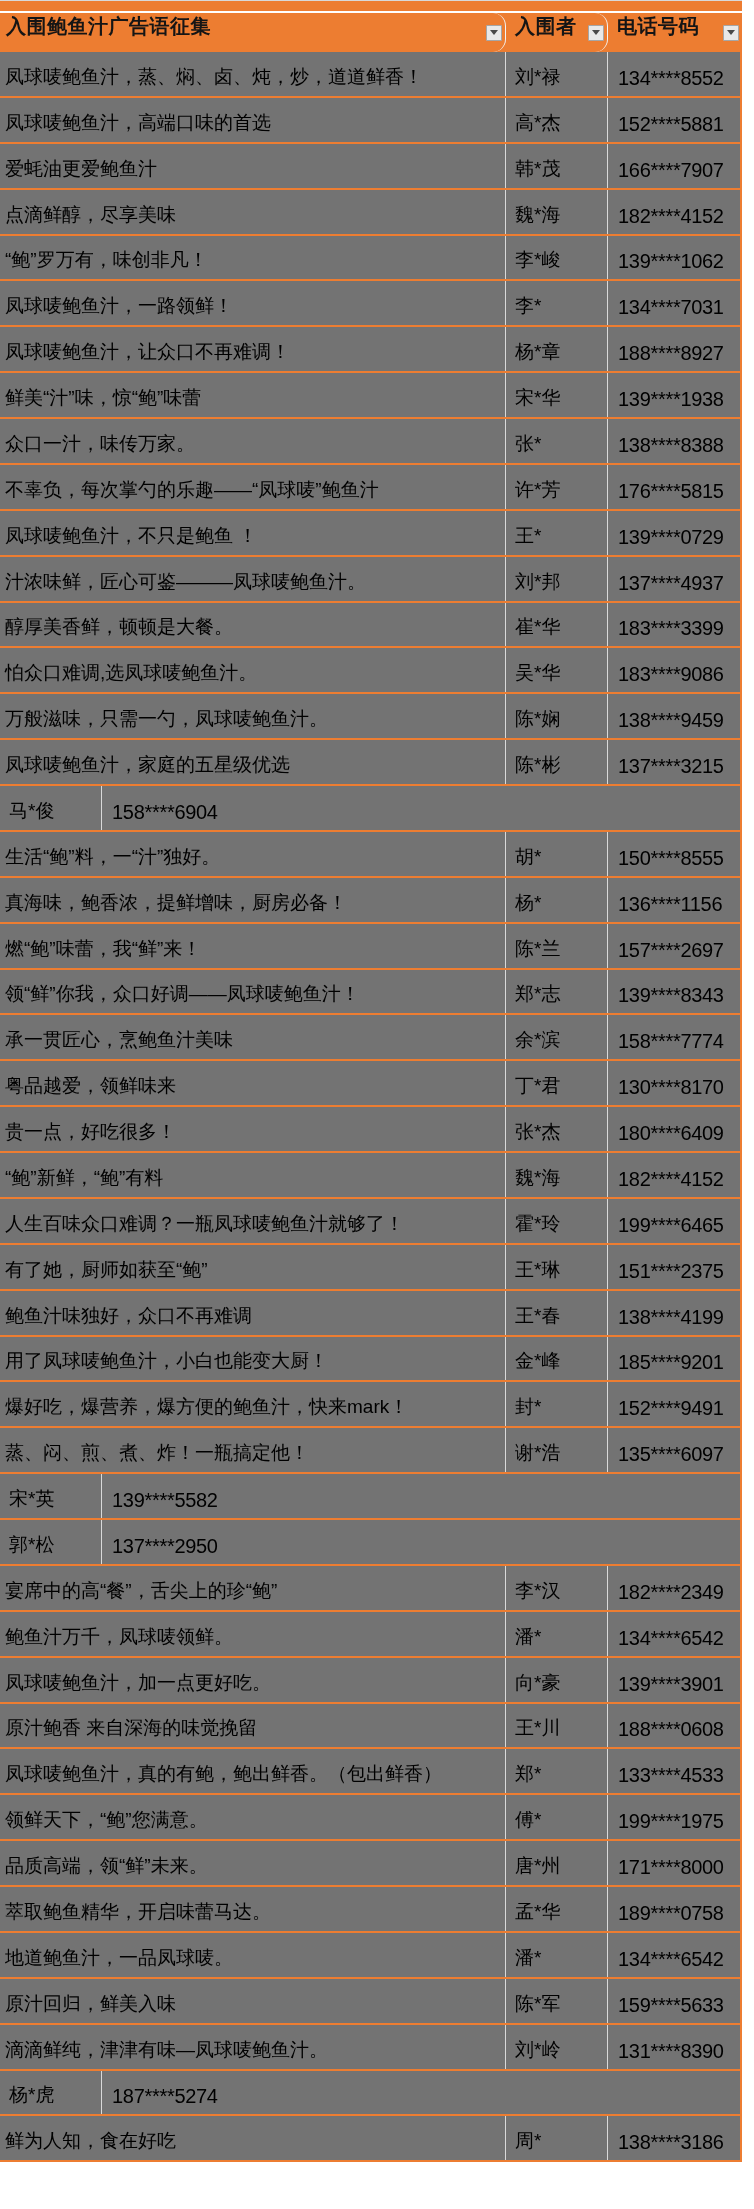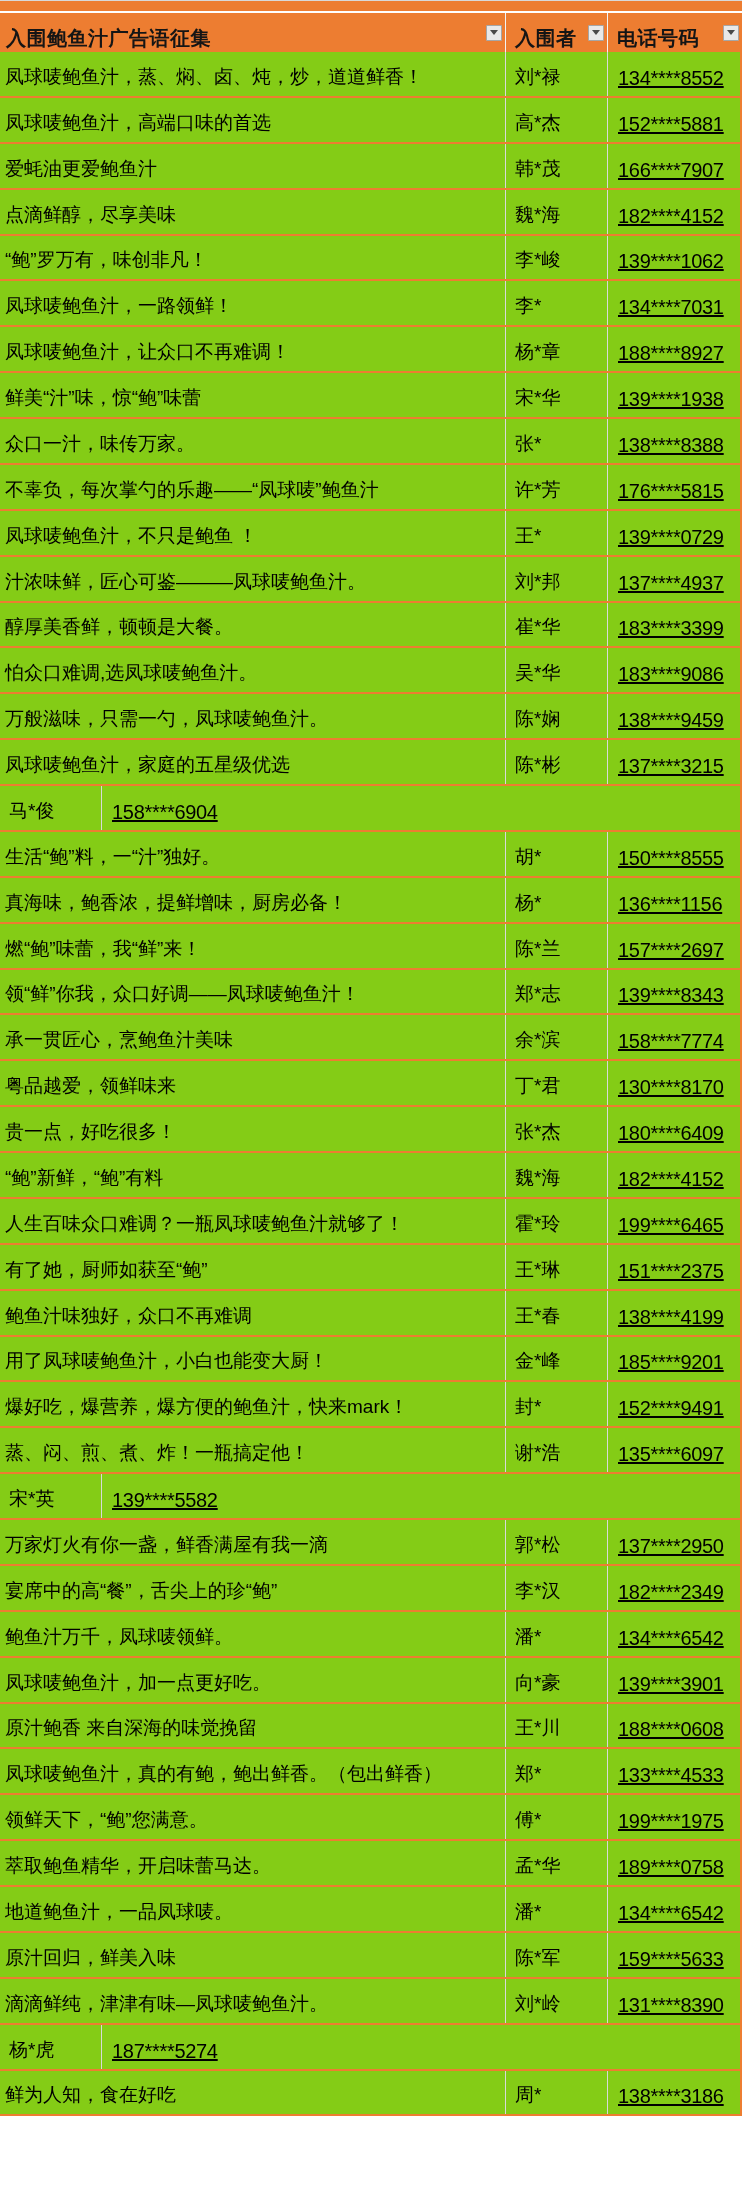--- a/index.html
+++ b/index.html
@@ -10,21 +10,21 @@
   }
   .sheet { width: 754px; height: 2209px; background: #ffffff; }
 
   .top-strip { width: 742px; height: 11px; background: var(--accent); border-top: 1px solid #d9d9d9; box-sizing: border-box; }
   .top-gap   { width: 742px; height: 2px; background: #ffffff; }
 
   .header-row {
     width: 742px; height: 39px; background: var(--accent);
     display: flex; box-sizing: border-box;
   }
-  .hcell { position: relative; display: flex; align-items: flex-end; box-sizing: border-box; }
+  .hcell { position: relative; display: flex; align-items: flex-start; box-sizing: border-box; border-radius: 13px; }
   .hcell-slogan { width: 506px; border-right: 1px solid #f3f3f3; }
   .hcell-name   { width: 102px; border-right: 1px solid #f3f3f3; }
   .hcell-phone  { width: 134px; }
   .hlabel {
     font-weight: bold; font-size: 20px; color: #151515;
     padding-left: 6px; white-space: nowrap; letter-spacing: 0.5px;
   }
   .hcell-name .hlabel, .hcell-phone .hlabel { padding-left: 9px; }
 
   .filter-btn {
@@ -35,30 +35,30 @@
     border-radius: 1px;
   }
   .filter-btn .arrow {
     width: 0; height: 0; border-left: 4px solid transparent;
     border-right: 4px solid transparent; border-top: 5px solid #4a4a4a;
   }
 
   .table-body { width: 742px; border-right: 2px solid var(--accent); box-sizing: border-box; }
   .row {
     display: flex; height: 45.89px; box-sizing: border-box;
-    border-bottom: 2px solid var(--accent); background: #84cc16;
+    border-bottom: 2px solid var(--accent); background: #737373;
   }
   .cell {
     box-sizing: border-box; display: flex; align-items: flex-end;
     overflow: hidden; white-space: nowrap; padding-bottom: 6px;
     color: #000000;
   }
   .cell-slogan { width: 506px; border-right: 1px solid #d9d9d9; padding-left: 5px; font-size: 19px; }
   .cell-name   { width: 102px; border-right: 1px solid #d9d9d9; padding-left: 9px; font-size: 19px; }
-  .cell-phone  { width: 132px; padding-left: 10px; font-size: 20px; letter-spacing: -0.3px; text-decoration: underline; }
+  .cell-phone  { width: 132px; padding-left: 10px; font-size: 20px; letter-spacing: -0.3px; }
 </style>
 </head>
 <body>
 
 <div class="sheet">
 
   <div class="top-strip"></div>
   <div class="top-gap"></div>
 
   <div class="header-row">
@@ -423,23 +423,20 @@
       </div>
       <div class="row">
         <div class="cell cell-name">
           <span>宋*英</span>
         </div>
         <div class="cell cell-phone">
           <span>139****5582</span>
         </div>
       </div>
       <div class="row">
-        <div class="cell cell-slogan">
-          <span>万家灯火有你一盏，鲜香满屋有我一滴</span>
-        </div>
         <div class="cell cell-name">
           <span>郭*松</span>
         </div>
         <div class="cell cell-phone">
           <span>137****2950</span>
         </div>
       </div>
       <div class="row">
         <div class="cell cell-slogan">
           <span>宴席中的高“餐”，舌尖上的珍“鲍”</span>
@@ -501,20 +498,31 @@
         </div>
         <div class="cell cell-name">
           <span>傅*</span>
         </div>
         <div class="cell cell-phone">
           <span>199****1975</span>
         </div>
       </div>
       <div class="row">
         <div class="cell cell-slogan">
+          <span>品质高端，领“鲜”未来。</span>
+        </div>
+        <div class="cell cell-name">
+          <span>唐*州</span>
+        </div>
+        <div class="cell cell-phone">
+          <span>171****8000</span>
+        </div>
+      </div>
+      <div class="row">
+        <div class="cell cell-slogan">
           <span>萃取鲍鱼精华，开启味蕾马达。</span>
         </div>
         <div class="cell cell-name">
           <span>孟*华</span>
         </div>
         <div class="cell cell-phone">
           <span>189****0758</span>
         </div>
       </div>
       <div class="row">

